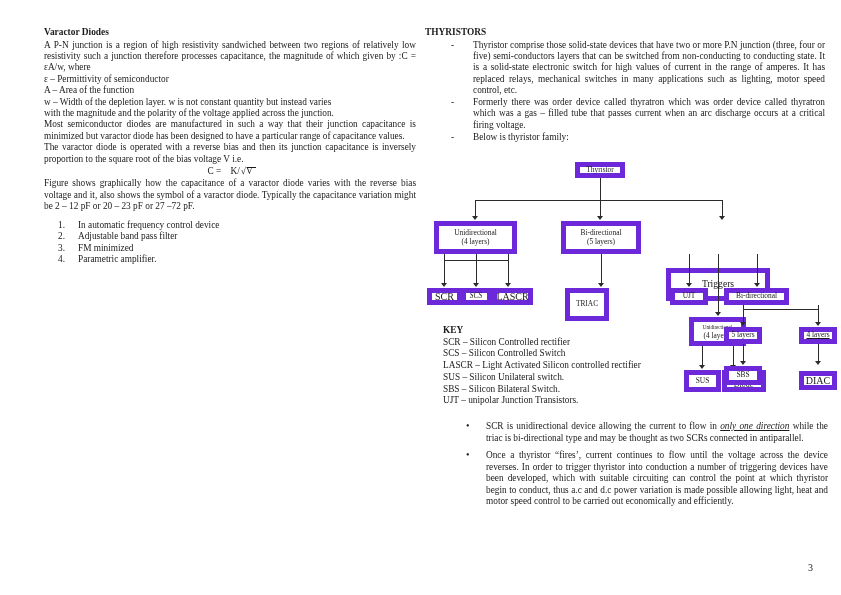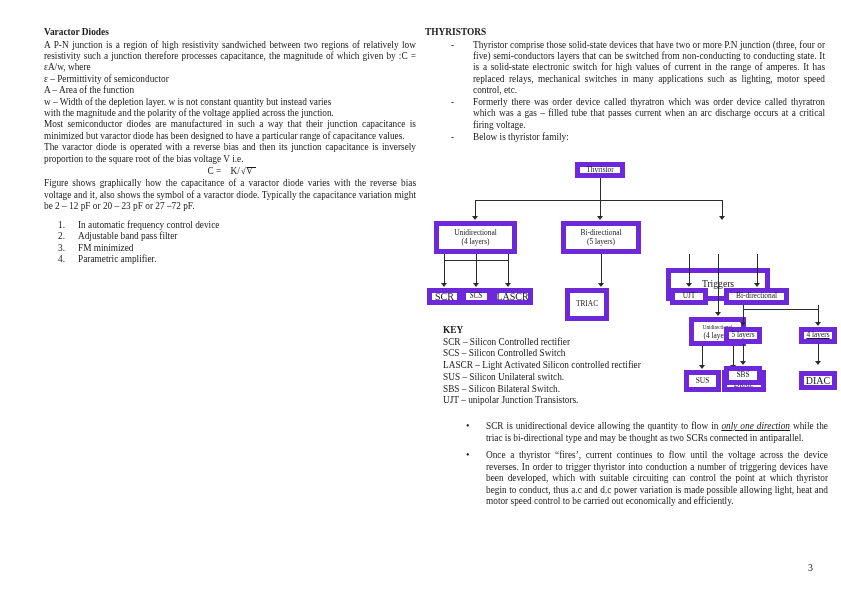--- a/index.html
+++ b/index.html
@@ -251,21 +251,21 @@
     <div>SCR – Silicon Controlled rectifier</div>
     <div>SCS – Silicon Controlled Switch</div>
     <div>LASCR – Light Activated Silicon controlled rectifier</div>
     <div>SUS – Silicon Unilateral switch.</div>
     <div>SBS – Silicon Bilateral Switch.</div>
     <div>UJT – unipolar Junction Transistors.</div>
   </div>
 
   <div class="bullets">
     <div class="bul-item">
-      <span class="dot">•</span><span>SCR is unidirectional device allowing the quantity to flow in </span><span class="u-ital">only one direction</span><span> while the triac is bi-directional type and may be thought as two SCRs connected in antiparallel.</span>
+      <span class="dot">•</span><span>SCR is unidirectional device allowing the current to flow in </span><span class="u-ital">only one direction</span><span> while the triac is bi-directional type and may be thought as two SCRs connected in antiparallel.</span>
     </div>
     <div class="bul-item">
       <span class="dot">•</span><span>Once a thyristor “fires’, current continues to flow until the voltage across the device reverses.   In order to trigger thyristor into conduction a number of triggering devices have been developed, which with suitable circuiting can control the point at which thyristor begin to conduct, thus a.c and d.c power variation is made possible allowing light, heat and motor speed control to be carried out economically and efficiently.</span>
     </div>
   </div>
 
   <div class="pagenum">3</div>
 
 </div>
 

